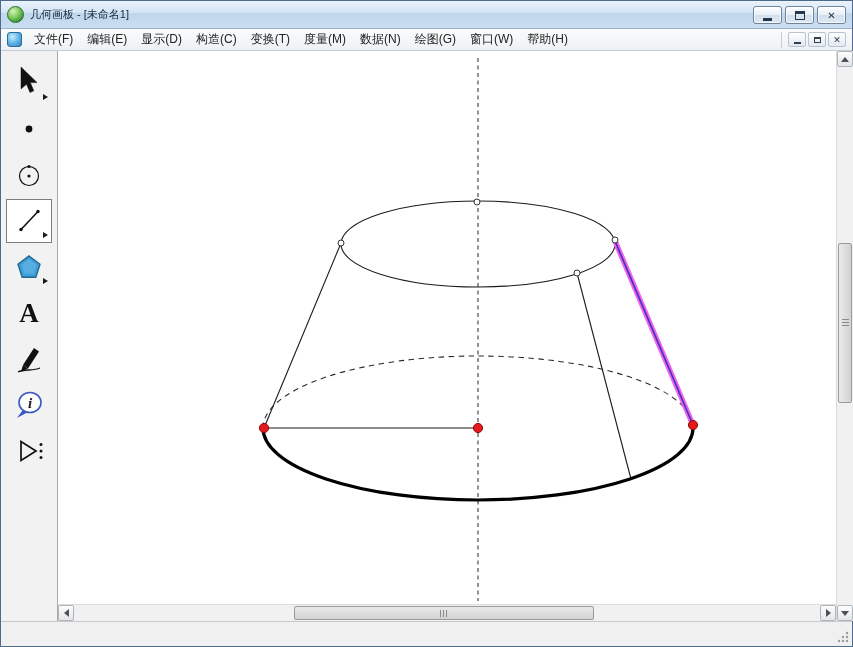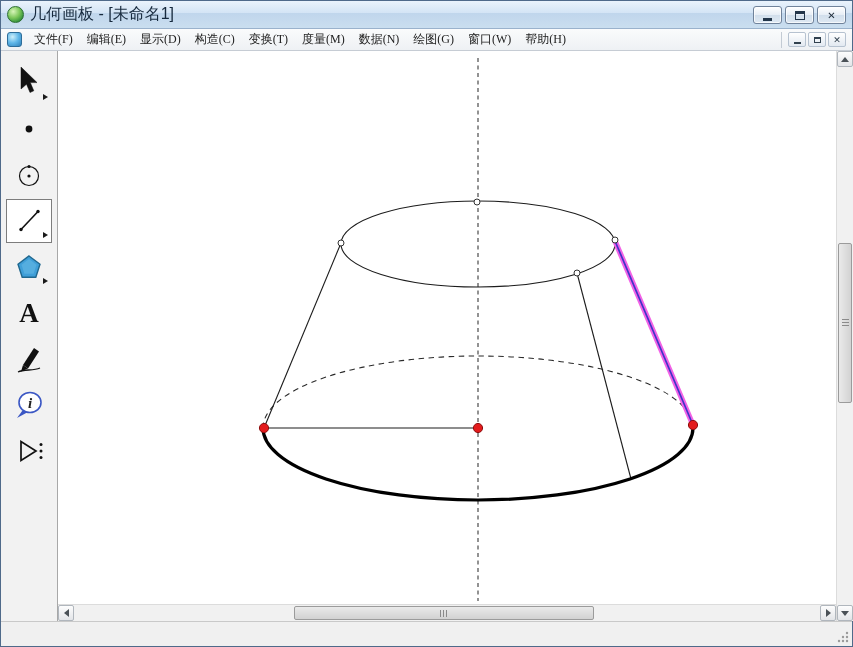--- a/index.html
+++ b/index.html
@@ -9,36 +9,36 @@
   .window { width:853px; height:647px; border:1px solid #4f6a8a; background:#cfe0f0;
     display:flex; flex-direction:column; }
 
   
   .titlebar { height:28px; flex:0 0 28px; display:flex; align-items:center; padding:0 6px;
     background:linear-gradient(#eaf3fc,#d3e4f5 45%,#c0d6ec 46%,#cadeef);
     border-bottom:1px solid #9ab2cc; }
   .app-icon { width:17px; height:17px; border-radius:50%;
     background:radial-gradient(circle at 35% 30%, #d7f5b9, #7cc75a 45%, #2f8f3a 80%, #1d6b2a);
     border:1px solid #2c6e33; margin-right:6px; flex:0 0 17px; }
-  .title-text { color:#16293d; font-size:16px; }
+  .title-text { color:#16293d; font-size:11px; }
   .caption-buttons { margin-left:auto; display:flex; gap:3px; align-self:flex-start; margin-top:5px; }
   .cap-btn { width:29px; height:18px; border:1px solid #70839b; border-radius:3px;
     background:linear-gradient(#ffffff,#e7eef6 48%,#d2dfec 52%,#dfe9f3);
     display:flex; align-items:center; justify-content:center; cursor:default;
     font-size:10px; color:#1d2b3a; box-shadow:inset 0 0 0 1px rgba(255,255,255,.7); }
   .glyph-min { width:9px; height:3px; background:#23364a; margin-top:8px; }
   .glyph-max { width:10px; height:9px; border:1px solid #23364a; border-top:3px solid #23364a; }
 
   
   .menubar { height:22px; flex:0 0 22px; display:flex; align-items:center;
     background:linear-gradient(#fafbfc,#eef1f4); border-bottom:1px solid #c6ccd4; padding:0 4px; }
   .doc-icon { width:15px; height:15px; border-radius:3px; margin:0 5px 0 2px;
     background:radial-gradient(circle at 35% 30%, #cdeffa, #5fb6e8 50%, #2f7fb8);
     border:1px solid #2d6d9a; flex:0 0 15px; }
-  .menu-item { padding:3px 7px; color:#222; cursor:default; border-radius:2px;font-family:Liberation Serif, serif; }
+  .menu-item { padding:3px 7px; color:#222; cursor:default; border-radius:2px; }
   .mdi-controls { margin-left:auto; display:flex; align-items:center; gap:2px; padding-right:2px; }
   .mdi-sep { width:1px; height:16px; background:#c3cbd4; margin-right:4px; }
   .mdi-btn { width:18px; height:15px; border:1px solid #b6c2d0; border-radius:2px;
     background:linear-gradient(#ffffff,#e2e9f1); display:flex; align-items:center; justify-content:center;
     font-size:9px; color:#31414f; }
   .mdi-glyph-min { width:7px; height:2px; background:#31414f; margin-top:6px; }
   .mdi-glyph-restore { width:7px; height:6px; border:1px solid #31414f; border-top:2px solid #31414f; }
 
   
   .main { flex:0 0 570px; display:grid; grid-template-columns:57px 1fr 17px; grid-template-rows:553px 17px;

